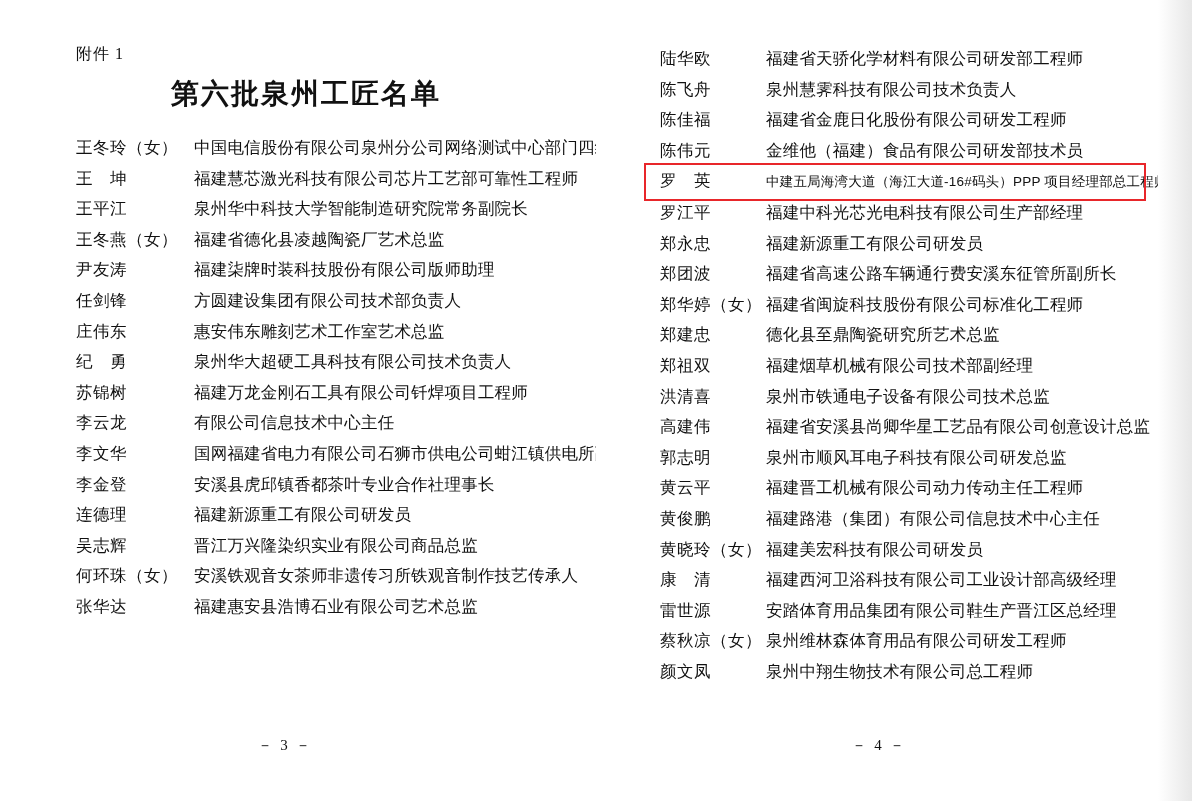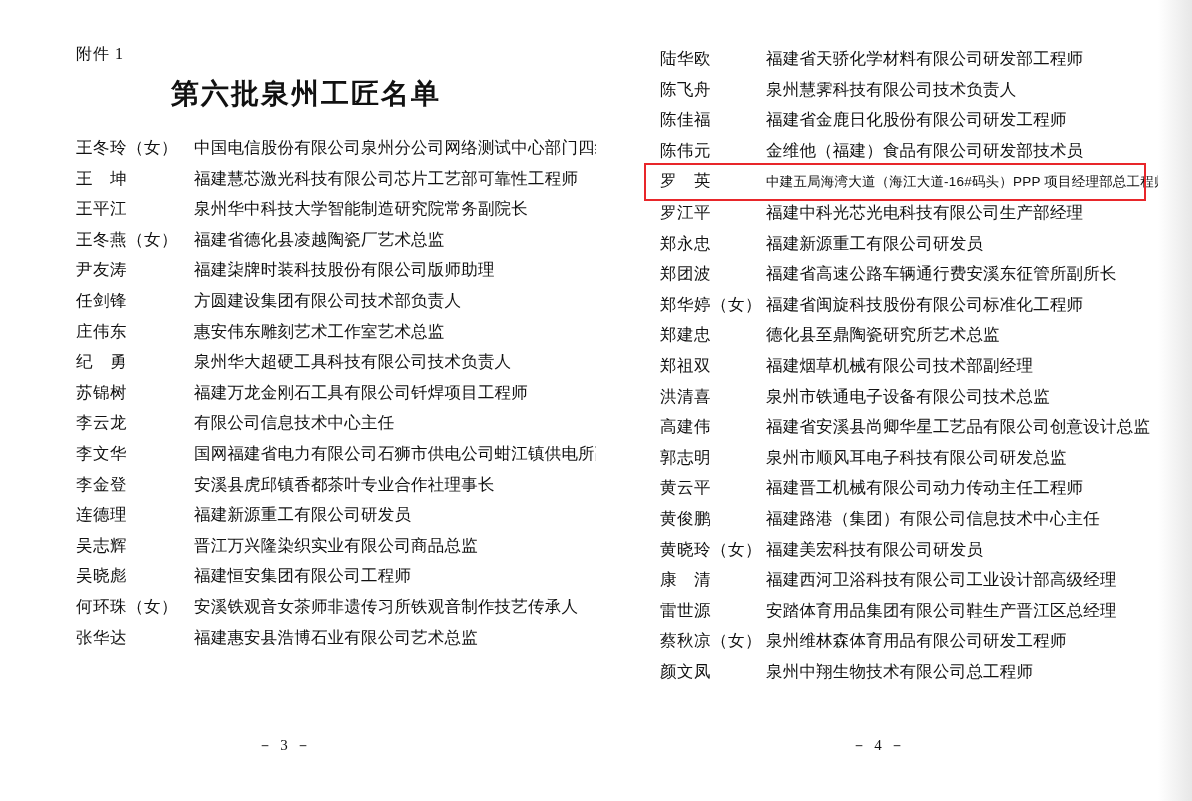--- a/index.html
+++ b/index.html
@@ -187,24 +187,20 @@
         </li>
         <li class="row">
           <span class="name">连德理</span>
           <span class="desc">福建新源重工有限公司研发员</span>
         </li>
         <li class="row">
           <span class="name">吴志辉</span>
           <span class="desc">晋江万兴隆染织实业有限公司商品总监</span>
         </li>
         <li class="row">
-          <span class="name">吴晓彪</span>
-          <span class="desc">福建恒安集团有限公司工程师</span>
-        </li>
-        <li class="row">
           <span class="name">何环珠（女）</span>
           <span class="desc">安溪铁观音女茶师非遗传习所铁观音制作技艺传承人</span>
         </li>
         <li class="row">
           <span class="name">张华达</span>
           <span class="desc">福建惠安县浩博石业有限公司艺术总监</span>
         </li>
       </ul>
     <div class="page-number">－ 3 －</div>
   </div>

